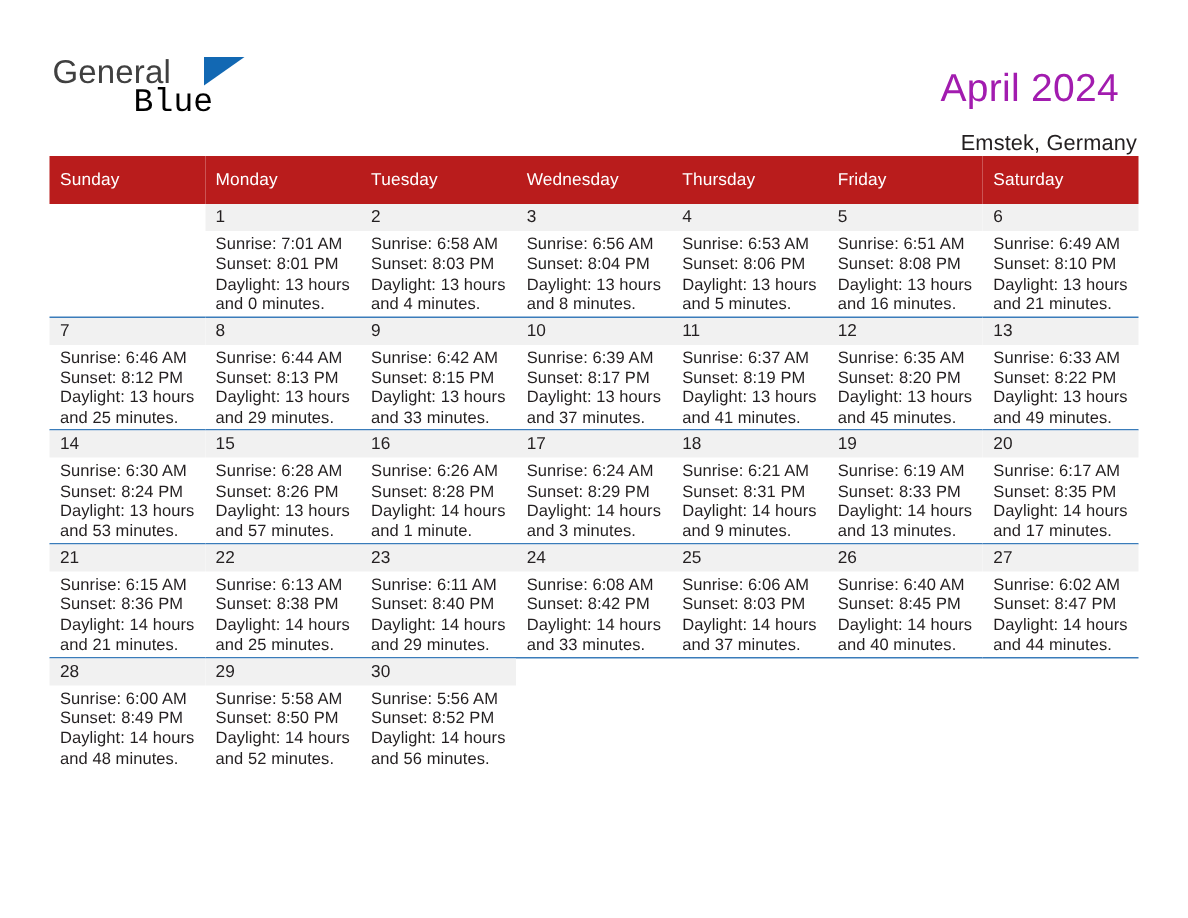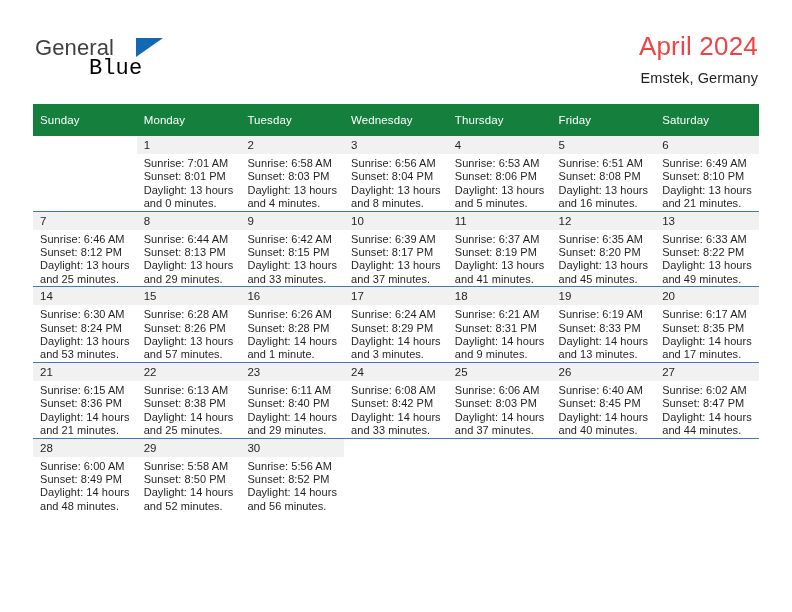--- a/index.html
+++ b/index.html
@@ -68,44 +68,44 @@
 
   .title-block {
     position: absolute;
     right: 34px;
     top: 30px;
     text-align: right;
   }
   .cal-title {
     font-size: 26px;
     line-height: 32px;
-    color: #ef4444;
+    color: #a21caf;
     font-weight: normal;
-    margin: 0;
+    margin: 12px;
     letter-spacing: 0.2px;
   }
   .cal-subtitle {
     font-size: 14.5px;
     line-height: 20px;
     color: #231f20;
     margin: 6px 0 1px 0;
     letter-spacing: 0.1px;
   }
 
   
   .calendar {
     position: absolute;
     left: 33px;
     top: 104px;
     width: 726px;
     border-collapse: collapse;
     table-layout: fixed;
   }
   .calendar th {
-    background: #15803d;
+    background: #b91c1c;
     color: #ffffff;
     font-size: 11.5px;
     font-weight: normal;
     text-align: left;
     padding: 5px 0 6px 7px;
     height: 21px;
     letter-spacing: 0.1px;
   }
   .calendar td {
     vertical-align: top;

